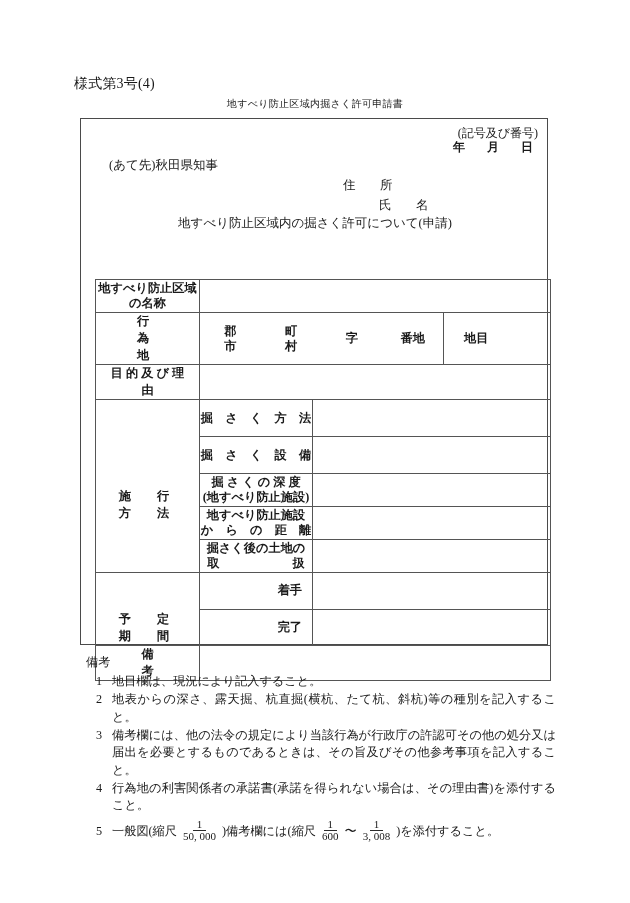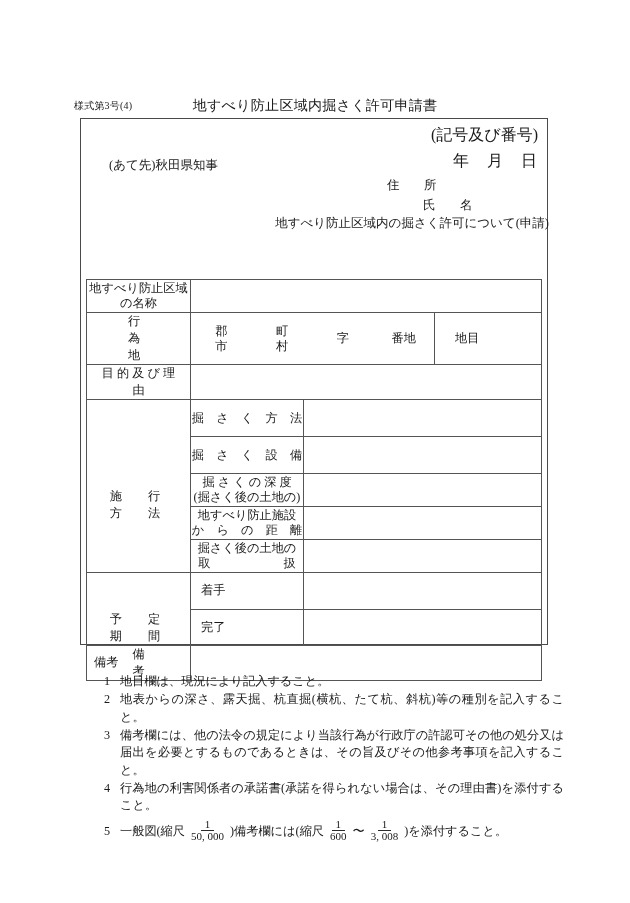--- a/index.html
+++ b/index.html
@@ -22,32 +22,31 @@
     width: 630px;
     height: 903px;
     overflow: hidden;
   }
 
   
   .form-no {
     position: absolute;
     left: 74px;
     top: 75px;
-    font-size: 10px;
+    font-size: 14px;
     letter-spacing: 0.2px;
     white-space: nowrap;
-    margin-top: 24px;
   }
   .doc-title {
     position: absolute;
     left: 0;
     top: 97px;
     width: 630px;
     text-align: center;
-    font-size: 14px;
+    font-size: 10px;
     letter-spacing: 0.3px;
   }
 
   
   .form-box {
     position: absolute;
     left: 80px;
     top: 118px;
     width: 468px;
     height: 527px;
@@ -56,96 +55,97 @@
   }
 
   .head-area {
     position: relative;
     height: 160px;
   }
   .rec-no {
     position: absolute;
     right: 9px;
     top: 6px;
-    font-size: 16px;
+    font-size: 12px;
     white-space: nowrap;
   }
   .date-line {
     position: absolute;
     right: 14px;
-    top: 32px;
-    font-size: 16px;
+    top: 20px;
+    font-size: 12px;
     white-space: nowrap;
     letter-spacing: 0.5px;
+    font-weight: bold;
   }
   .date-line span { display: inline-block; }
   .date-y { width: 34px; text-align: left; }
   .date-m { width: 34px; text-align: left; }
   .date-d { width: 12px; text-align: left; }
 
   .addressee {
     position: absolute;
     left: 28px;
     top: 38px;
     font-size: 12.5px;
     white-space: nowrap;
   }
   .applicant {
     position: absolute;
     left: 262px;
     top: 58px;
     font-size: 12.5px;
-    margin-left: 44px;
   }
   .applicant div { margin-bottom: 3px; white-space: nowrap; }
   .ap-addr { letter-spacing: 6px; }
   .ap-name { margin-left: 36px; letter-spacing: 6px; }
 
   .subject {
     position: absolute;
     left: 0;
     top: 96px;
     width: 468px;
-    text-align: right;
+    text-align: center;
     font-size: 12.5px;
   }
   .body-text {
     position: absolute;
     left: 10px;
     top: 118px;
     width: 450px;
     font-size: 12.2px;
     line-height: 1.45;
     text-align: justify;
     text-indent: 12px;
   }
 
   
   .grid {
     position: absolute;
-    left: 5px;
+    left: 14px;
     top: 160px;
     width: 455px;
     border-collapse: collapse;
     table-layout: fixed;
     font-size: 12.2px;
+    font-weight: bold;
   }
   .grid td {
     border: 1px solid #555555;
     padding: 0;
     vertical-align: middle;
   }
   .lbl {
     text-align: center;
     padding: 0 6px;
   }
   
   .spread {
     display: flex;
-    justify-content: flex-start;
+    justify-content: flex-end;
     padding: 0 8px;
   }
   .spread.pad-lg { padding: 0 14px; margin-top: 38px; }
   .spread.pad-md { padding: 0 10px; }
   .stack {
     line-height: 1.22;
     text-align: center;
   }
   .cell-blank { }
 
@@ -164,21 +164,20 @@
     line-height: 1.2;
   }
 
   
   .notes {
     position: absolute;
     left: 86px;
     top: 654px;
     width: 470px;
     font-size: 12.2px;
-    margin-left: 8px;
   }
   .notes-title {
     margin-bottom: 2px;
   }
   .note-row {
     display: flex;
     align-items: flex-start;
     margin-bottom: 1px;
     line-height: 1.42;
   }
@@ -308,21 +307,21 @@
         <td class="lbl" style="height:36px">
           <div class="stack">掘　さ　く　設　備</div>
         </td>
         <td colspan="2" class="cell-blank"></td>
       </tr>
 
       <tr>
         <td class="lbl" style="height:32px">
           <div class="stack twoline">
             <div>掘 さ く の 深 度</div>
-            <div>(掘さく後の土地の)</div>
+            <div>(地すべり防止施設)</div>
           </div>
         </td>
         <td colspan="2" class="cell-blank"></td>
       </tr>
 
       <tr>
         <td class="lbl" style="height:32px">
           <div class="stack twoline">
             <div>地すべり防止施設</div>
             <div>か　ら　の　距　離</div>

